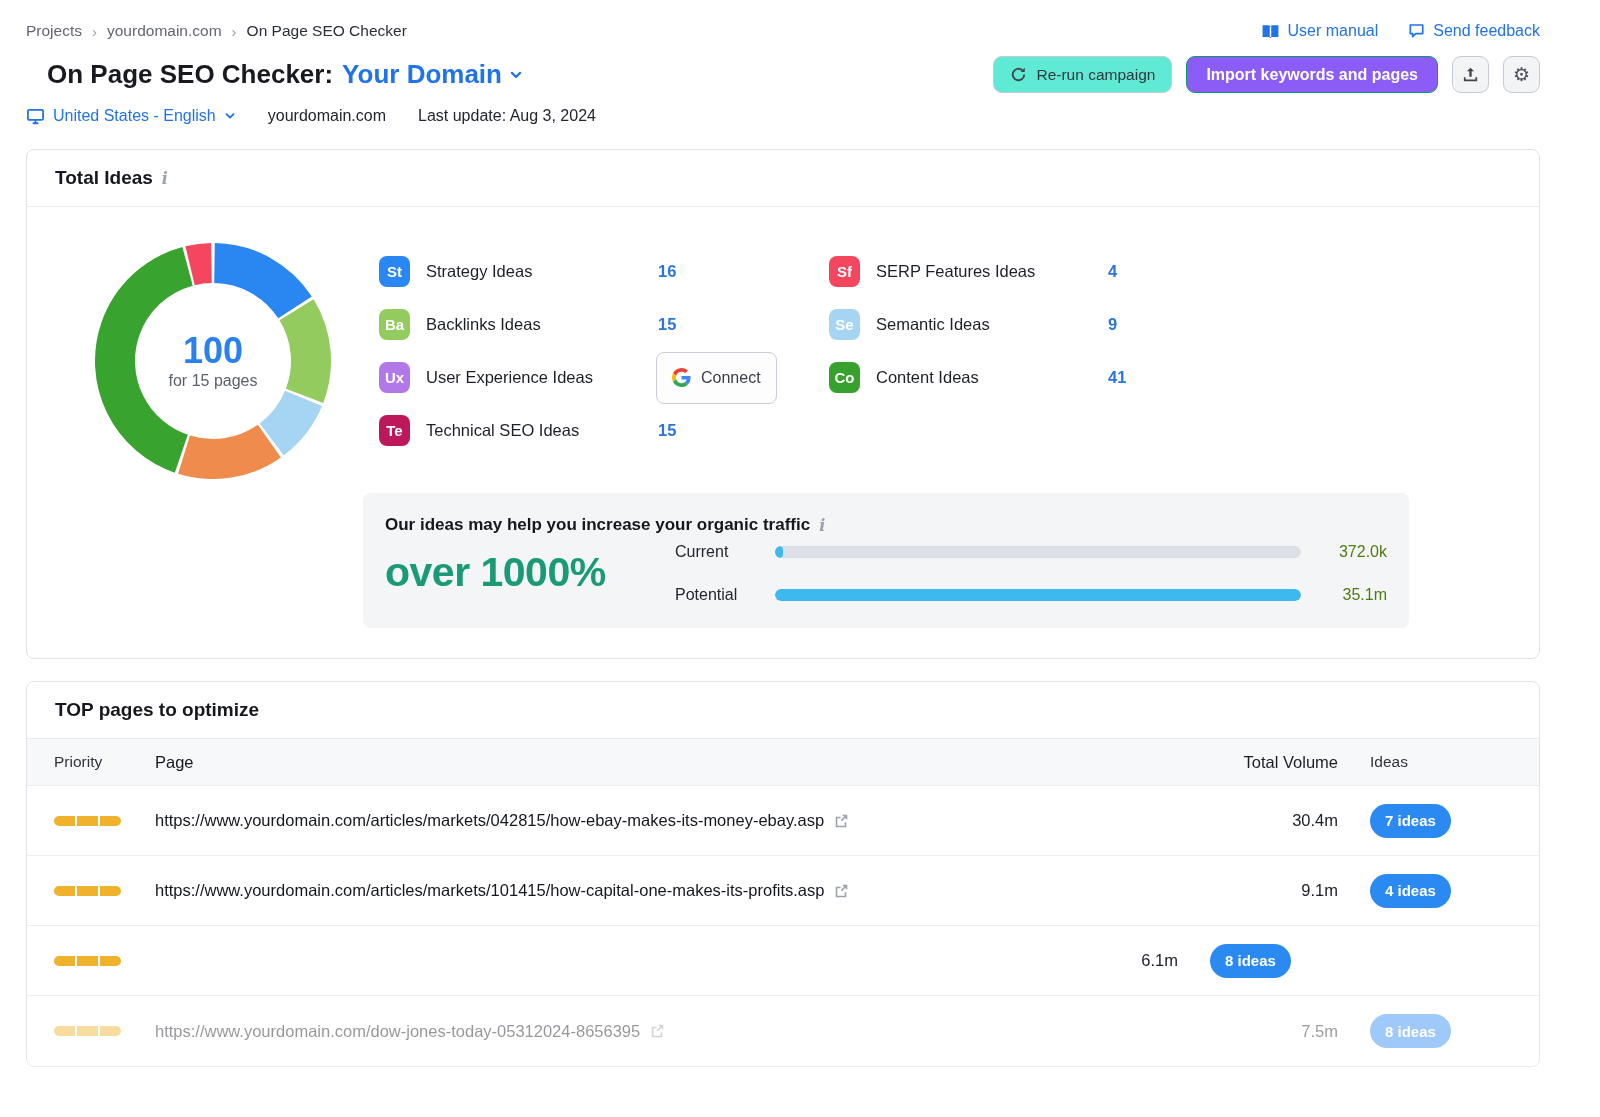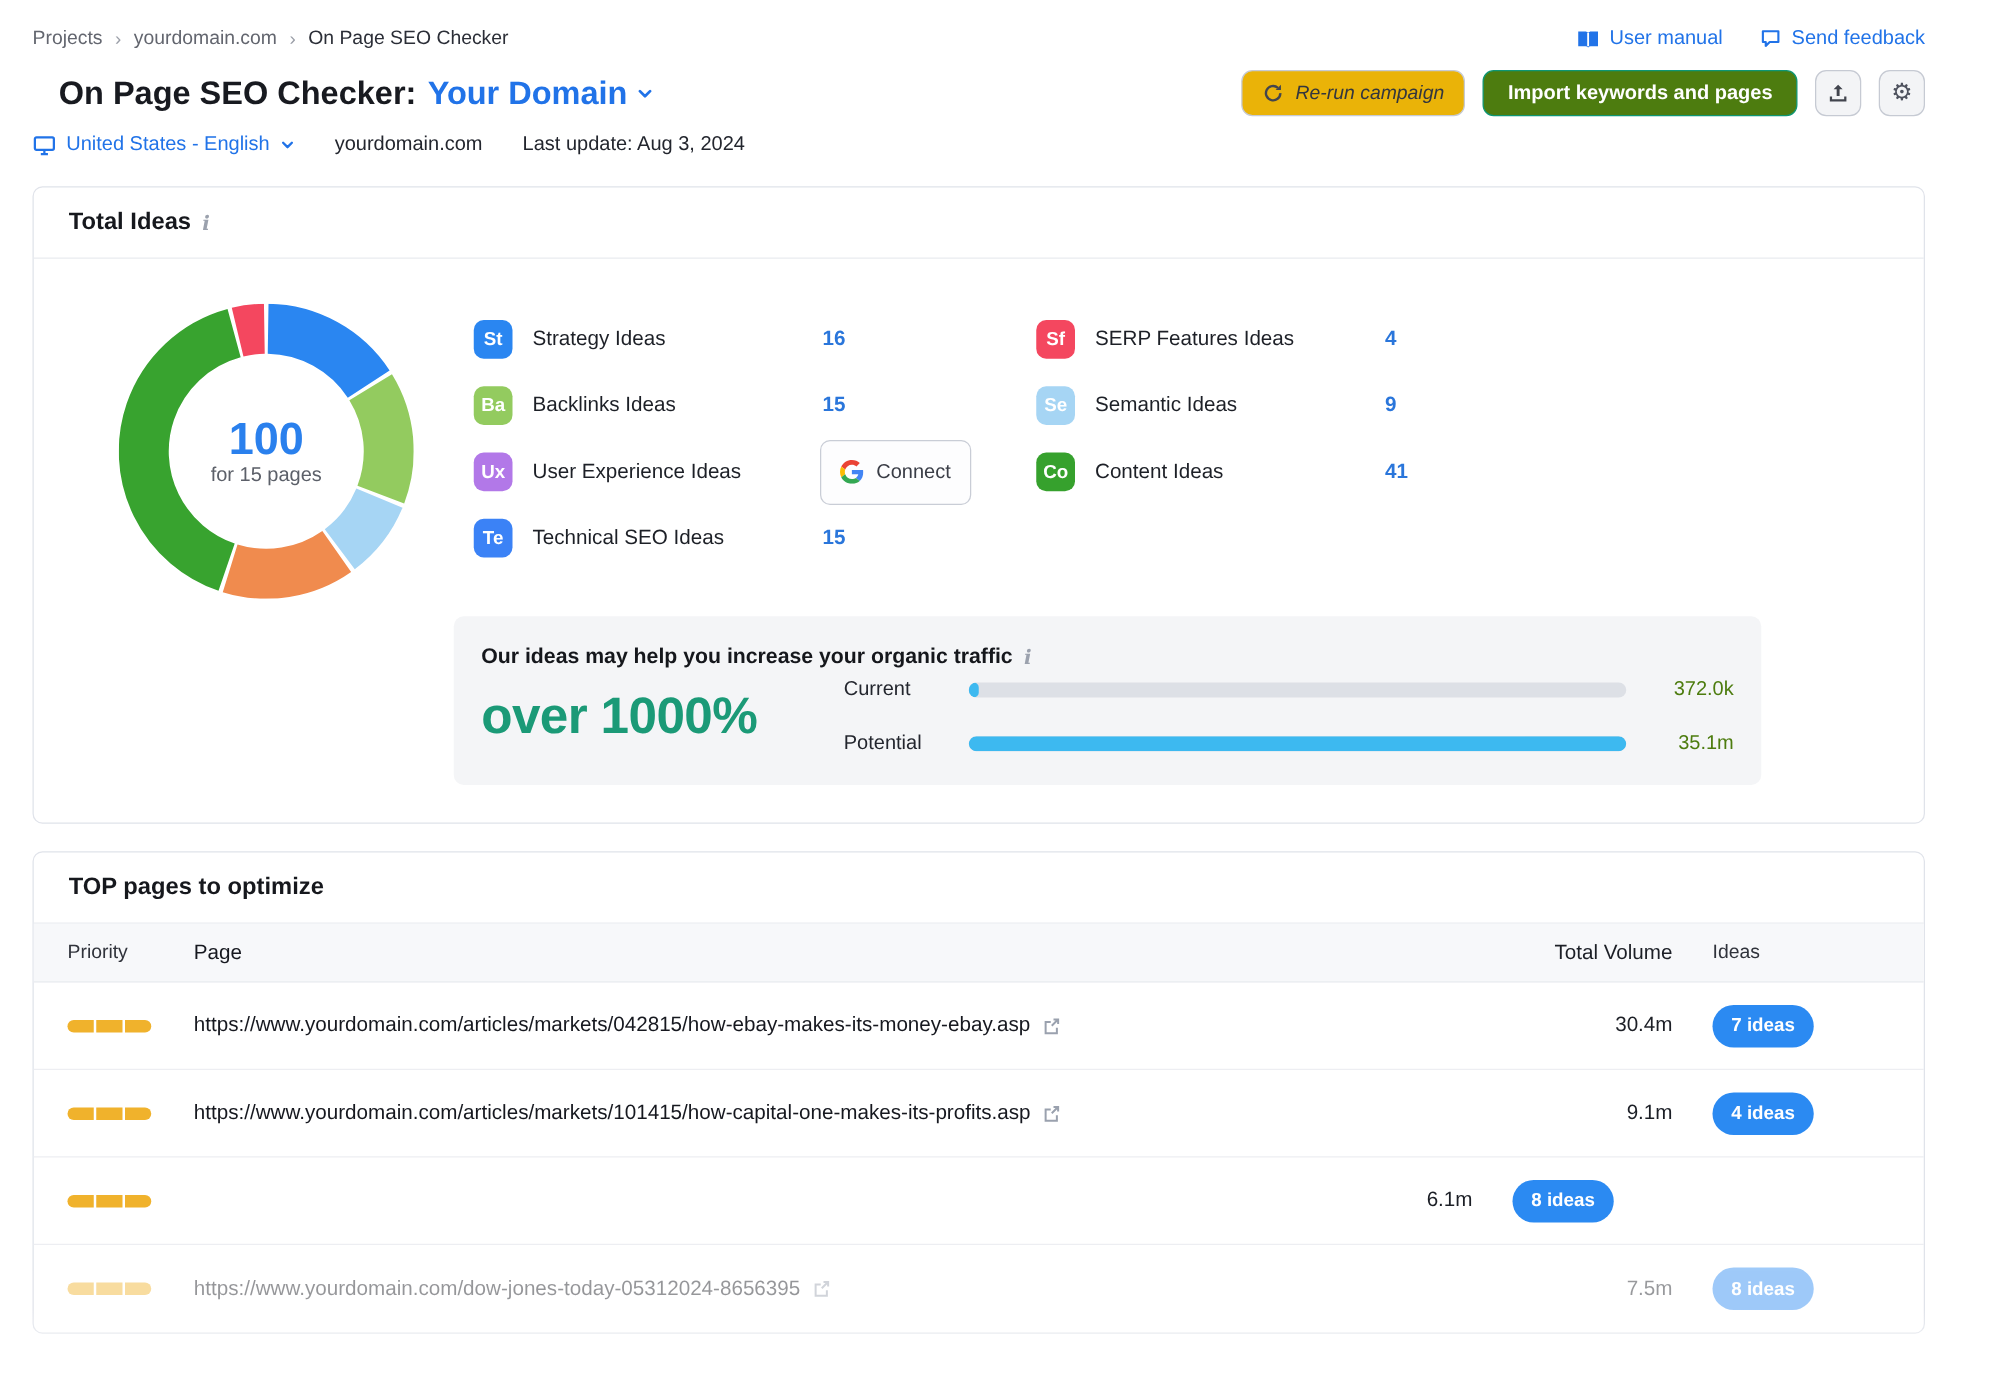--- a/index.html
+++ b/index.html
@@ -16,22 +16,22 @@
   .top-links { display:flex; gap:30px; }
   .top-link { display:flex; align-items:center; gap:8px; color:#2173e8; font-size:16px; cursor:pointer; }
 
   
   .title-row { display:flex; justify-content:space-between; align-items:center; margin-bottom:14px;margin-left:21px; }
   h1 { font-size:26px; font-weight:700; color:#181a20; display:flex; align-items:center; gap:9px; }
   .domain-select { color:#2173e8; display:flex; align-items:center; gap:7px; cursor:pointer; }
   .actions { display:flex; align-items:center; gap:14px; }
   .btn { display:flex; align-items:center; justify-content:center; gap:9px; height:37px; border-radius:9px;
     font-family:"Liberation Sans",sans-serif; font-size:15.5px; cursor:pointer; }
-  .btn.ghost { background:#eab308; border:1px solid #c6cad3; color:#33363e; padding:0 16px;font-style:italic; }
-  .btn.primary { background:#4d7c0f; border:1px solid #0e9673; color:#fff; font-weight:700; padding:0 19px; font-size:16px; }
+  .btn.ghost { background:#5eead4; border:1px solid #c6cad3; color:#33363e; padding:0 16px; }
+  .btn.primary { background:#8b5cf6; border:1px solid #0e9673; color:#fff; font-weight:700; padding:0 19px; font-size:16px; }
   .btn.iconbtn { width:37px; background:#f3f4f6; border:1px solid #c6cad3; color:#4e525e; }
   .gear-glyph { font-size:19px; line-height:1; color:#4e525e; }
 
   
   .meta-row { display:flex; align-items:center; gap:32px; font-size:16px; margin-bottom:24px; }
   .locale { display:flex; align-items:center; gap:8px; color:#2173e8; cursor:pointer; }
   .meta-plain { color:#23262e; }
 
   
   .tabs { display:flex; gap:27px; border-bottom:1px solid #e5e7ec; padding:0; }
@@ -222,21 +222,21 @@
               <svg width="19" height="19" viewBox="0 0 48 48">
                 <path fill="#EA4335" d="M24 9.5c3.54 0 6.71 1.22 9.21 3.6l6.85-6.85C35.9 2.38 30.47 0 24 0 14.62 0 6.51 5.38 2.56 13.22l7.98 6.19C12.43 13.72 17.74 9.5 24 9.5z"></path>
                 <path fill="#4285F4" d="M46.98 24.55c0-1.57-.15-3.09-.38-4.55H24v9.02h12.94c-.58 2.96-2.26 5.48-4.78 7.18l7.73 6c4.51-4.18 7.09-10.36 7.09-17.65z"></path>
                 <path fill="#FBBC05" d="M10.53 28.59c-.48-1.45-.76-2.99-.76-4.59s.27-3.14.76-4.59l-7.98-6.19C.92 16.46 0 20.12 0 24c0 3.88.92 7.54 2.56 10.78l7.97-6.19z"></path>
                 <path fill="#34A853" d="M24 48c6.48 0 11.93-2.13 15.89-5.81l-7.73-6c-2.15 1.45-4.92 2.3-8.16 2.3-6.26 0-11.57-4.22-13.47-9.91l-7.98 6.19C6.51 42.62 14.62 48 24 48z"></path>
               </svg>
               <span>Connect</span>
             </span>
           </div>
           <div class="legend-row">
-    <span class="badge" style="background:#3b82f6">Te</span>
+    <span class="badge" style="background:#be185d">Te</span>
     <span class="legend-label">Technical SEO Ideas</span>
             <span class="legend-val">15</span>
           </div>
         </div>
       <div class="legend" id="legend-right">
           <div class="legend-row">
     <span class="badge" style="background:#f4475f">Sf</span>
     <span class="legend-label">SERP Features Ideas</span>
             <span class="legend-val">4</span>
           </div>

